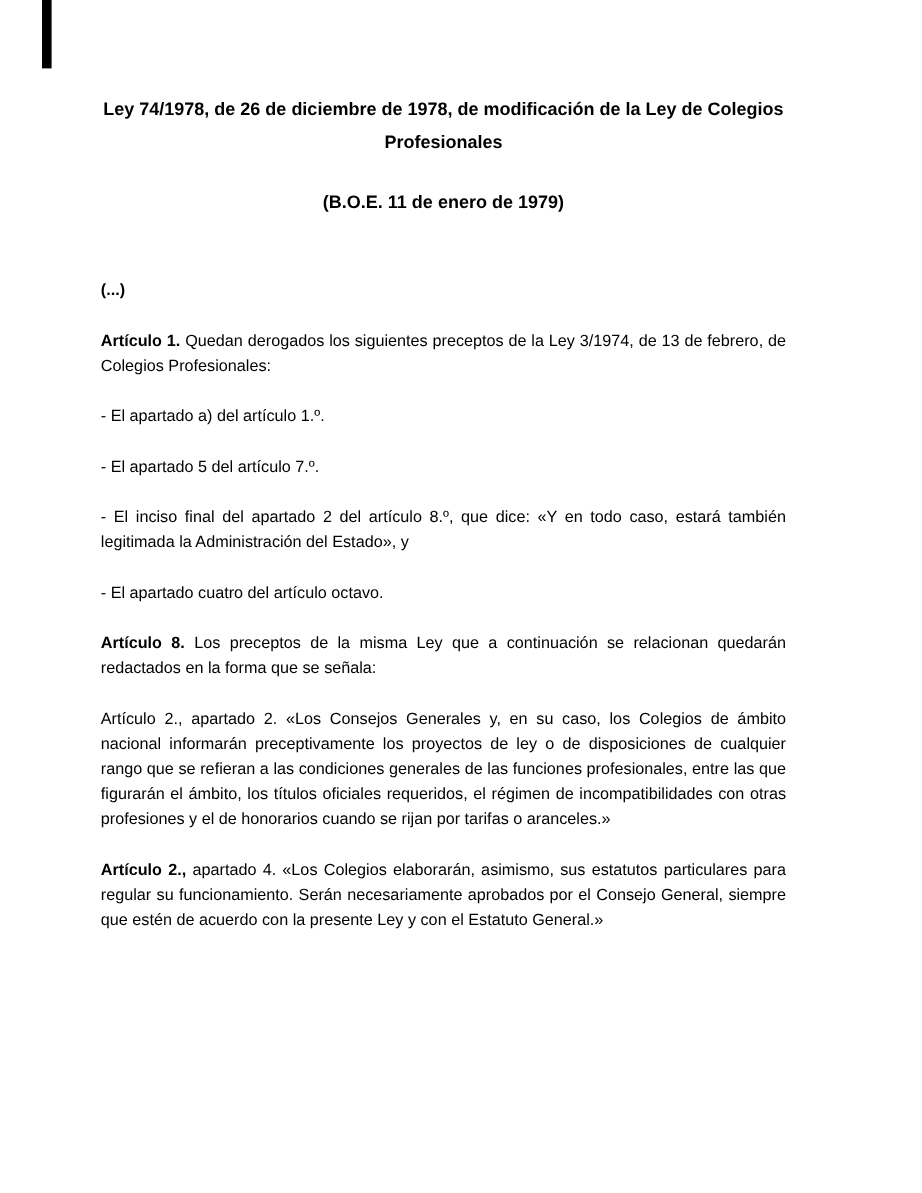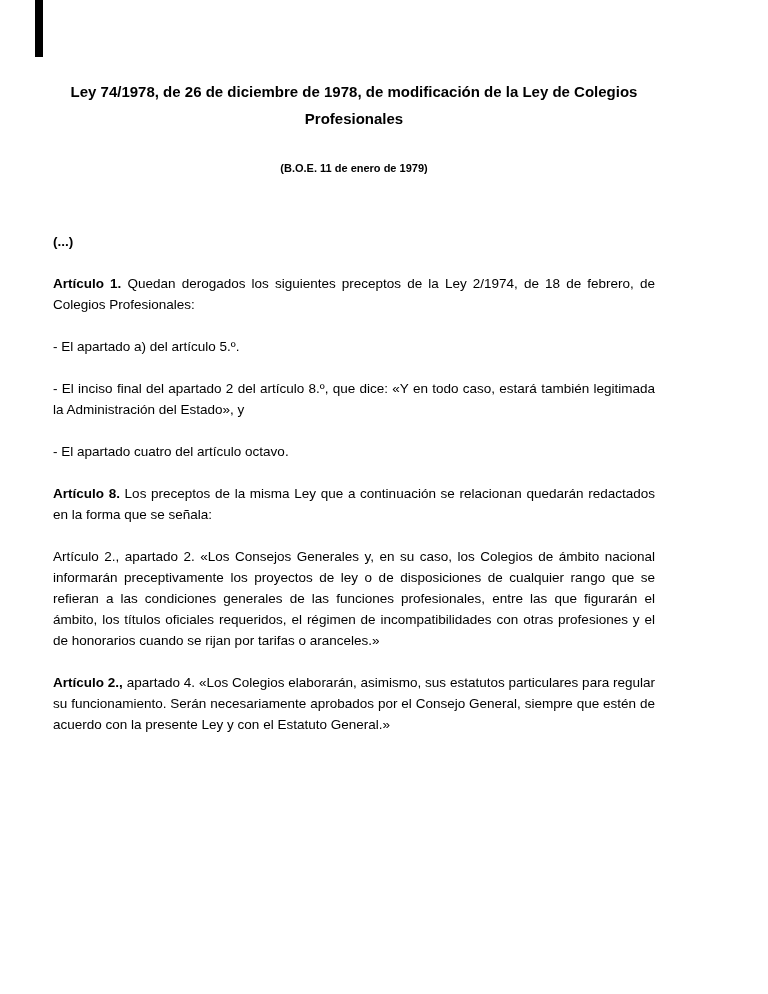--- a/index.html
+++ b/index.html
@@ -15,32 +15,32 @@
   }
   .edge-mark {
     position: absolute;
     left: 35px;
     top: 0;
     width: 8px;
     height: 57px;
     background: #000000;
   }
   .content {
-    padding: 78px 113px 0 53px;
+    padding: 78px 113px 0 84px;
   }
   .title {
     font-weight: bold;
     font-size: 15px;
     line-height: 27px;
     text-align: center;
     margin: 0 0 26px 0;
   }
   .subtitle {
     font-weight: bold;
-    font-size: 11px;
+    font-size: 15px;
     line-height: 21px;
     text-align: center;
     margin: 0 0 52px 0;
   }
   p.para {
     font-size: 13.5px;
     line-height: 21px;
     text-align: justify;
     margin: 0 0 21px 0;
   }
@@ -52,25 +52,26 @@
 <div class="edge-mark"></div>
 
 <div class="content">
 
   <h1 class="title">Ley 74/1978, de 26 de diciembre de 1978, de modificación de la Ley de Colegios Profesionales</h1>
 
   <h2 class="subtitle">(B.O.E. 11 de enero de 1979)</h2>
 
   <p class="para"><span class="b">(...)</span><span></span></p>
 
-  <p class="para"><span class="b">Artículo 1.</span><span> Quedan derogados los siguientes preceptos de la Ley 2/1974, de 18 de febrero, de Colegios Profesionales:</span></p>
+  <p class="para"><span class="b">Artículo 1.</span><span> Quedan derogados los siguientes preceptos de la Ley 3/1974, de 13 de febrero, de Colegios Profesionales:</span></p>
 
 
-  <p class="para"><span class="b"></span><span>- El apartado a) del artículo 5.º.</span></p>
+  <p class="para"><span class="b"></span><span>- El apartado a) del artículo 1.º.</span></p>
 
+  <p class="para"><span class="b"></span><span>- El apartado 5 del artículo 7.º.</span></p>
 
   <p class="para"><span class="b"></span><span>- El inciso final del apartado 2 del artículo 8.º, que dice: «Y en todo caso, estará también legitimada la Administración del Estado», y</span></p>
 
   <p class="para"><span class="b"></span><span>- El apartado cuatro del artículo octavo.</span></p>
 
   <p class="para"><span class="b">Artículo 8.</span><span> Los preceptos de la misma Ley que a continuación se relacionan quedarán redactados en la forma que se señala:</span></p>
 
   <p class="para"><span class="b"></span><span>Artículo 2., apartado 2. «Los Consejos Generales y, en su caso, los Colegios de ámbito nacional informarán preceptivamente los proyectos de ley o de disposiciones de cualquier rango que se refieran a las condiciones generales de las funciones profesionales, entre las que figurarán el ámbito, los títulos oficiales requeridos, el régimen de incompatibilidades con otras profesiones y el de honorarios cuando se rijan por tarifas o aranceles.»</span></p>
 
 

